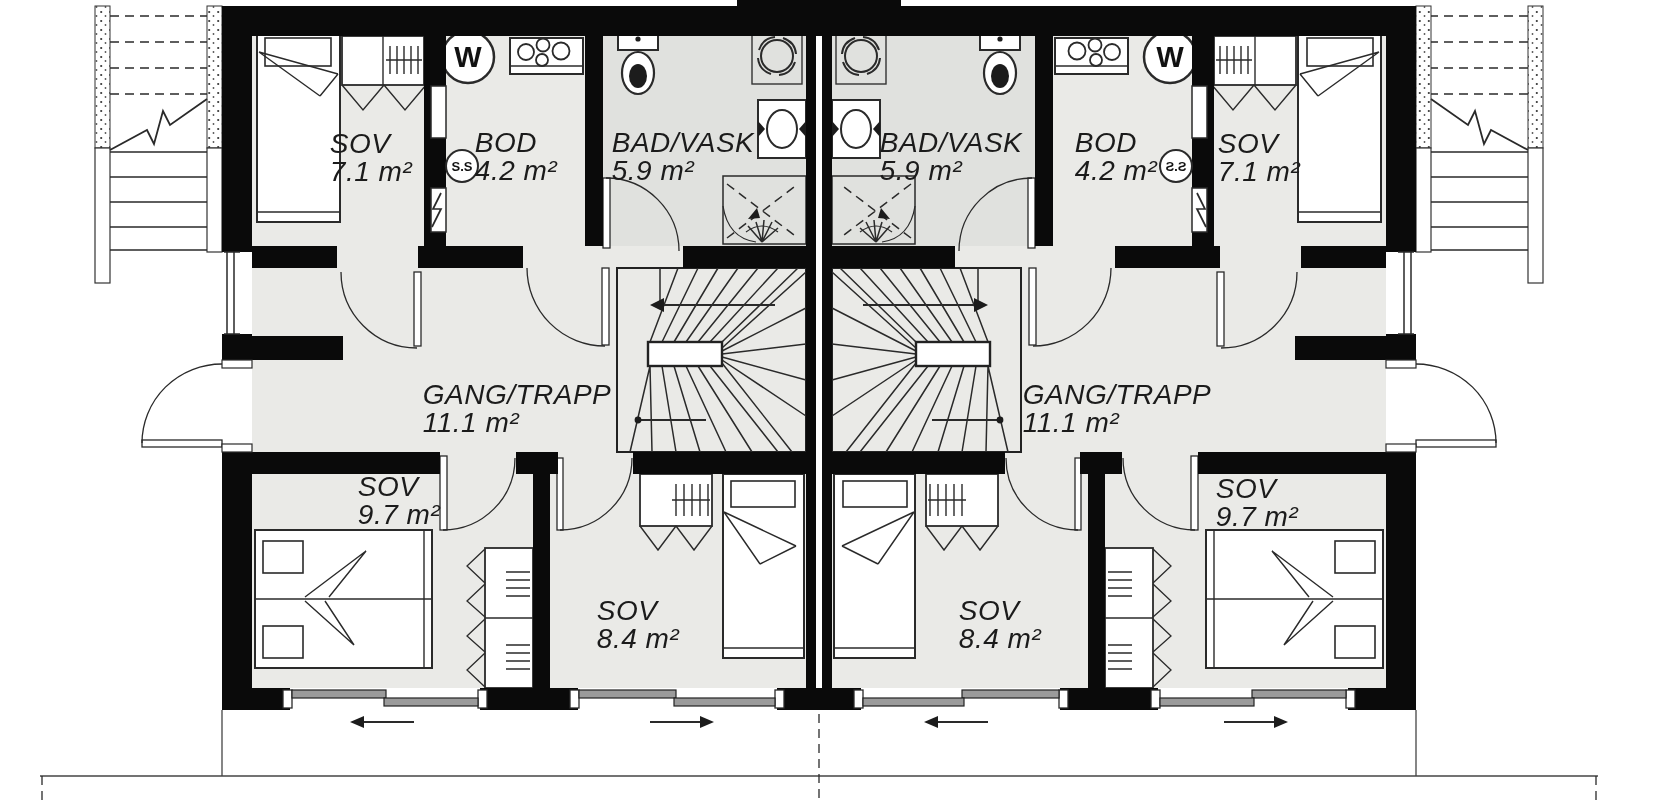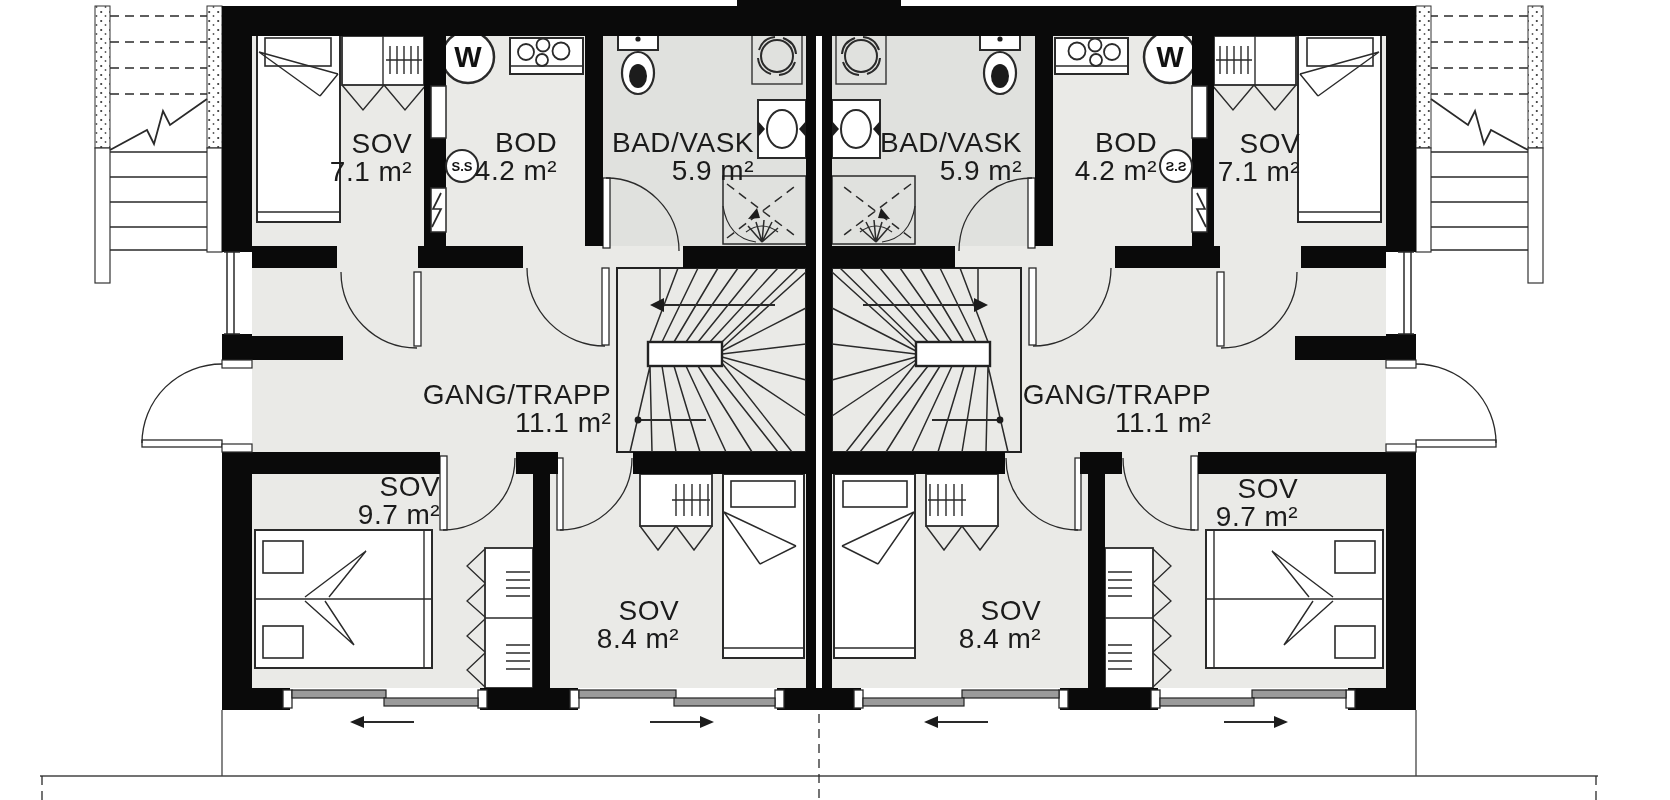--- a/index.html
+++ b/index.html
@@ -10,22 +10,22 @@
   .stage{position:relative;width:1670px;height:800px;overflow:hidden;
          font-family:"Liberation Sans",sans-serif;background:var(--background);}
   svg{position:absolute;left:0;top:0;}
   .wall{fill:var(--wall);}
   .fl{fill:var(--floor);}
   .bf{fill:var(--bathroom-floor);}
   .fu{fill:#fff;stroke:var(--line);}
   .ln{fill:none;stroke:var(--line);}
   .dsh{fill:none;stroke:var(--line);stroke-dasharray:9 6;}
   .dk{fill:#1c1c1c;stroke:none;}
-  .room-label{position:absolute;transform:translate(-50%,-50%);text-align:right;
-    white-space:nowrap;color:#1b1b1b;font-size:28px;line-height:28px;letter-spacing:.5px;}
+  .room-label{position:absolute;transform:translate(-50%,-50%);text-align:left;
+    white-space:nowrap;color:#1b1b1b;font-size:28px;line-height:28px;letter-spacing:.5px;font-style:italic;}
   .room-label span{display:block;}
   .svgtxt{font-family:"Liberation Sans",sans-serif;fill:#111;}
 </style>
 </head>
 <body>
 
 <div class="stage">
 <svg width="1670" height="800" viewBox="0 0 1670 800">
   <defs>
     <pattern id="speck" width="9" height="9" patternUnits="userSpaceOnUse">

